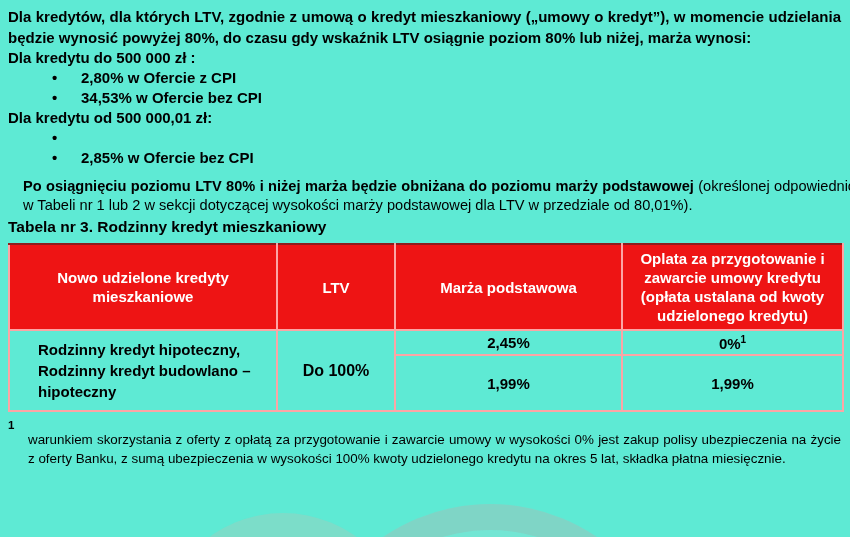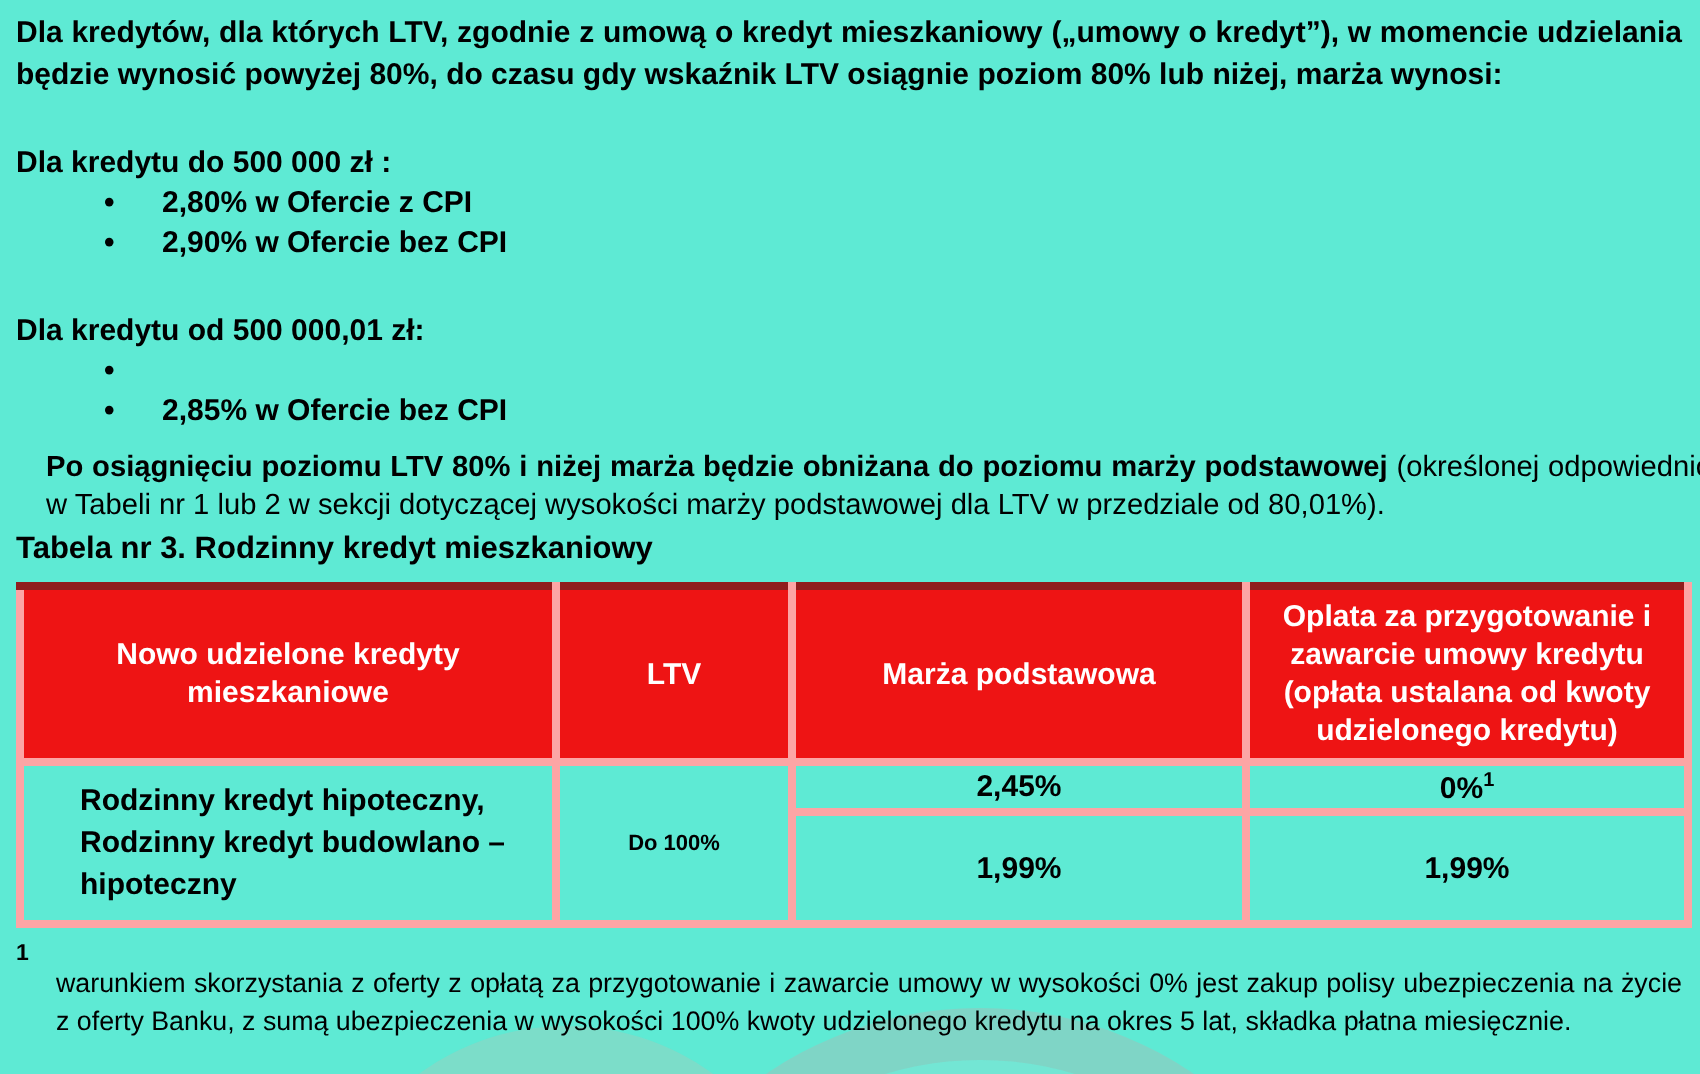--- a/index.html
+++ b/index.html
@@ -19,21 +19,21 @@
   .content { position: relative; z-index: 1; padding: 6px 9px 0 8px; }
 
   .intro {
     font-size: 15px;
     font-weight: bold;
     line-height: 21px;
     text-align: justify;
     width: 833px;
   }
   .tier-heading {
-    margin-top: 25px;
+    margin-top: 1px;
     font-size: 15px;
     font-weight: bold;
     line-height: 17px;
   }
   ul.rates { list-style: none; margin-top: 2px; }
   ul.rates li {
     display: flex;
     padding-left: 44px;
     font-size: 15px;
     font-weight: bold;
@@ -58,21 +58,21 @@
     font-weight: bold;
     line-height: 20px;
   }
 
   table.rates-table {
     width: 834px;
     border-collapse: collapse;
     table-layout: fixed;
   }
   table.rates-table th, table.rates-table td {
-    border: 4px solid #fca5a5;
+    border: 2px solid #fca5a5;
   }
   table.rates-table th {
     background: #EE1414;
     color: #ffffff;
     font-size: 15px;
     font-weight: bold;
     line-height: 19px;
     text-align: center;
     vertical-align: middle;
     height: 82px;
@@ -81,21 +81,21 @@
   }
   td.product-cell {
     font-size: 15px;
     font-weight: bold;
     line-height: 21px;
     vertical-align: middle;
     padding: 4px 8px 4px 28px;
     white-space: pre-line;
   }
   td.ltv-cell {
-    font-size: 11px;
+    font-size: 16px;
     font-weight: bold;
     text-align: center;
     vertical-align: middle;
   }
   td.value-cell {
     font-size: 15px;
     font-weight: bold;
     text-align: center;
     vertical-align: middle;
   }
@@ -135,21 +135,21 @@
     <p class="intro">Dla kredytów, dla których LTV, zgodnie z umową o kredyt mieszkaniowy („umowy o kredyt”), w momencie udzielania będzie wynosić powyżej 80%, do czasu gdy wskaźnik LTV osiągnie poziom 80% lub niżej, marża wynosi:</p>
 
     <p class="tier-heading">Dla kredytu do 500 000 zł :</p>
     <ul class="rates">
       <li>
         <span class="bullet">•</span>
         <span>2,80% w Ofercie z CPI</span>
       </li>
       <li>
         <span class="bullet">•</span>
-        <span>2,90% w Ofercie bez CPI</span>
+        <span>34,53% w Ofercie bez CPI</span>
       </li>
     </ul>
 
     <p class="tier-heading">Dla kredytu od 500 000,01 zł:</p>
     <ul class="rates">
       <li>
         <span class="bullet">•</span>
       </li>
       <li>
         <span class="bullet">•</span>

